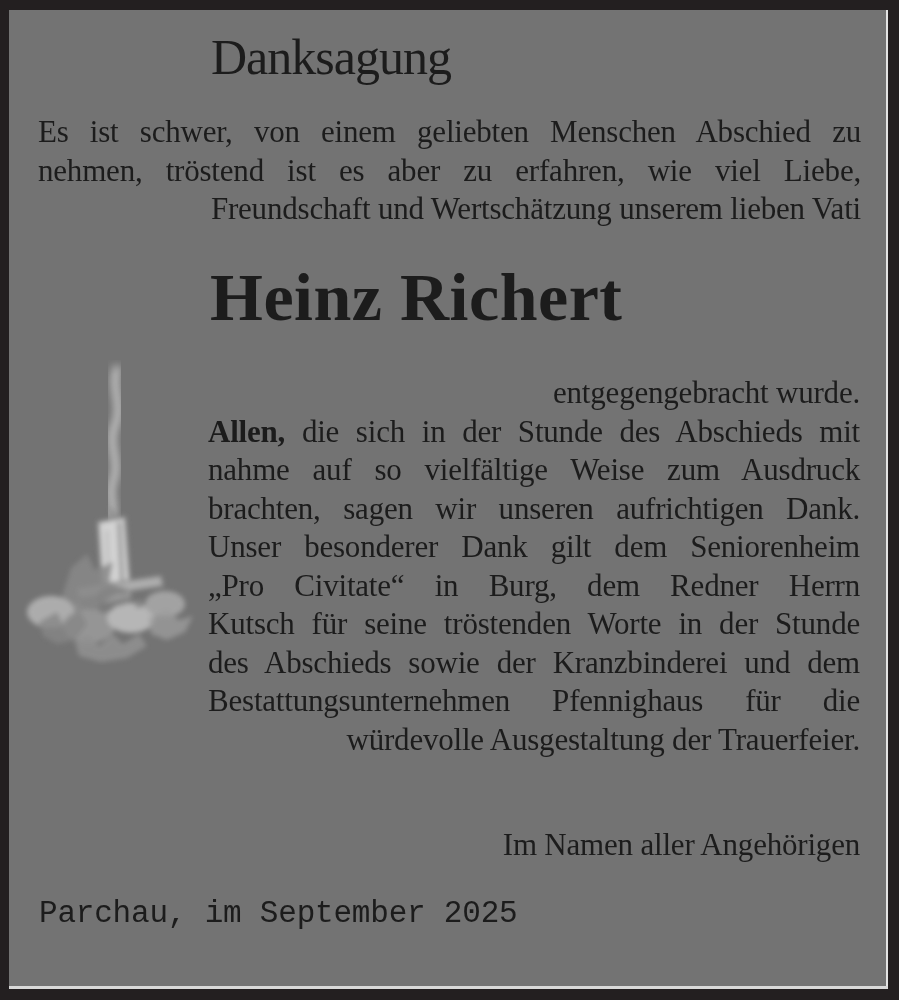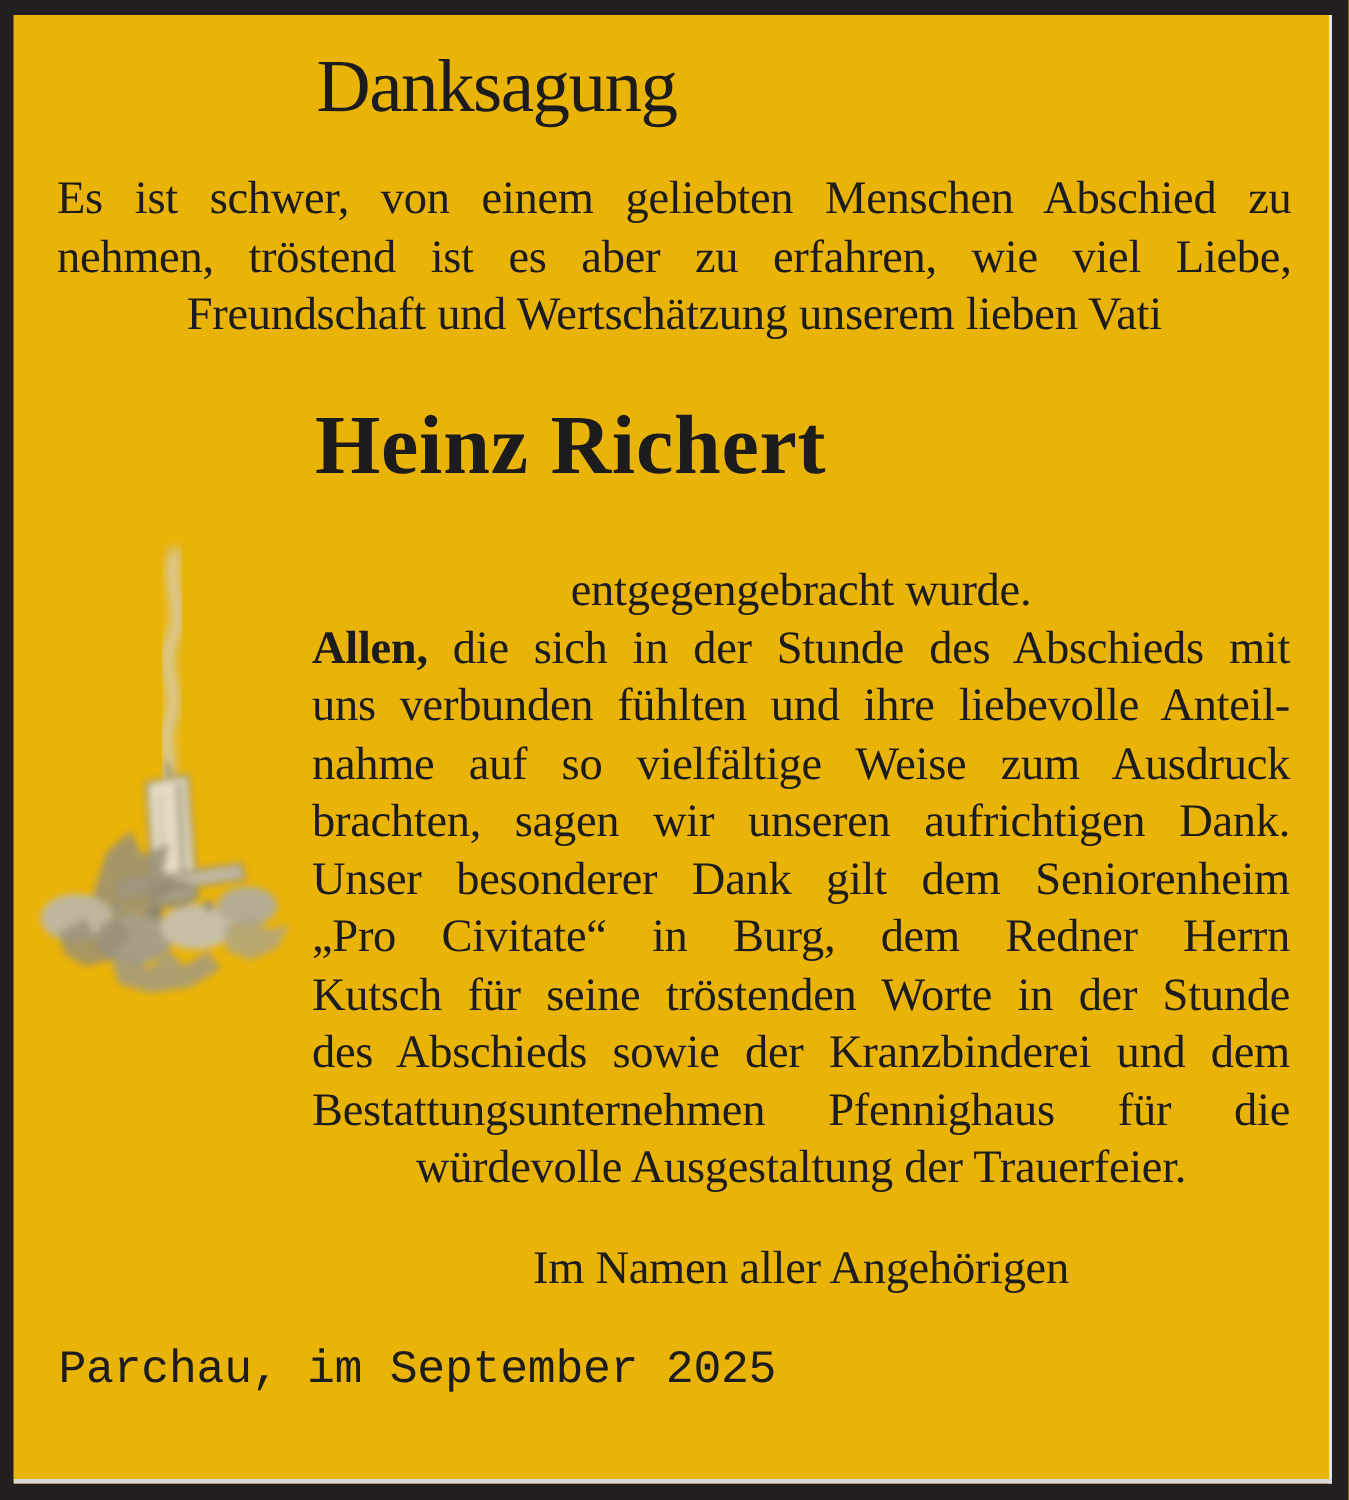--- a/index.html
+++ b/index.html
@@ -5,51 +5,51 @@
   html,body{margin:0;padding:0;}
   body{
     width:899px;height:1000px;
     background:#231f20;
     font-family:"Liberation Serif","DejaVu Serif",serif;
     position:relative;
     overflow:hidden;
   }
   .page{
     position:absolute;left:9px;top:10px;width:879px;height:979px;
-    background:#eab308;
+    background:#737373;
     box-shadow:inset 0 -3px 0 #d9d9d9, inset -2px 0 0 #e3e3e3;
   }
   .abs{position:absolute;color:#1c1c1c;}
   .title{
     left:202px;top:17px;
     font-size:50px;line-height:60px;letter-spacing:-1px;
     white-space:nowrap;
   }
   .intro{
     left:29px;top:103px;width:823px;
     font-size:31px;line-height:38.5px;letter-spacing:-0.2px;
   }
   .name{
     left:201px;top:245px;
-    font-size:56px;line-height:84px;font-weight:bold;
+    font-size:68px;line-height:84px;font-weight:bold;
     letter-spacing:0.5px;white-space:nowrap;
   }
   .body-block{
     left:199px;top:364px;width:652px;
     font-size:31px;line-height:38.5px;letter-spacing:-0.2px;
   }
   .closing{
     left:199px;top:798px;width:652px;
     font-size:31px;line-height:38.5px;letter-spacing:-0.2px;margin-top:18px;
   }
   .place-date{
     left:30px;top:886px;
     font-size:31px;letter-spacing:-0.2px;white-space:nowrap;font-family:Liberation Mono, monospace;
   }
-  .line{text-align:center;}
+  .line{text-align:right;}
   .jl{text-align:justify;text-align-last:justify;text-justify:inter-word;}
   .b{font-weight:bold;}
   .candle{
     left:10px;top:350px;width:190px;height:305px;
     opacity:0.85;
   }
 </style>
 </head>
 <body>
 
@@ -95,21 +95,20 @@
       <circle cx="84" cy="248" r="5" fill="#7d7d7d"></circle>
       <circle cx="120" cy="244" r="4" fill="#8d8d8d"></circle>
       <circle cx="58" cy="246" r="4" fill="#909090"></circle>
       <ellipse cx="96" cy="236" rx="18" ry="10" fill="#848484" opacity="0.7"></ellipse>
     </g>
   </svg>
 
   <div class="abs body-block">
     <div class="line">entgegengebracht wurde.</div>
     <div class="line jl"><span class="b">Allen,</span><span> die sich in der Stunde des Abschieds mit</span></div>
-    <div class="line jl">uns verbunden fühlten und ihre liebevolle Anteil-</div>
     <div class="line jl">nahme auf so vielfältige Weise zum Ausdruck</div>
     <div class="line jl">brachten, sagen wir unseren aufrichtigen Dank.</div>
     <div class="line jl">Unser besonderer Dank gilt dem Seniorenheim</div>
     <div class="line jl">„Pro Civitate“ in Burg, dem Redner Herrn</div>
     <div class="line jl">Kutsch für seine tröstenden Worte in der Stunde</div>
     <div class="line jl">des Abschieds sowie der Kranzbinderei und dem</div>
     <div class="line jl">Bestattungsunternehmen Pfennighaus für die</div>
     <div class="line">würdevolle Ausgestaltung der Trauerfeier.</div>
   </div>
 

